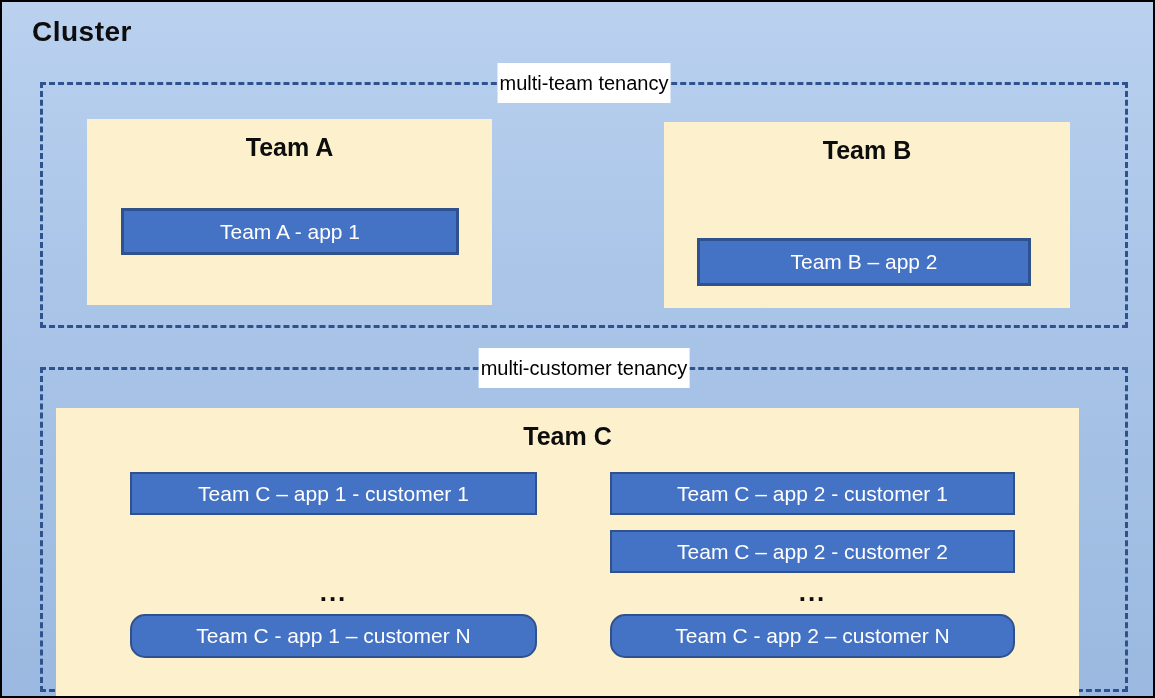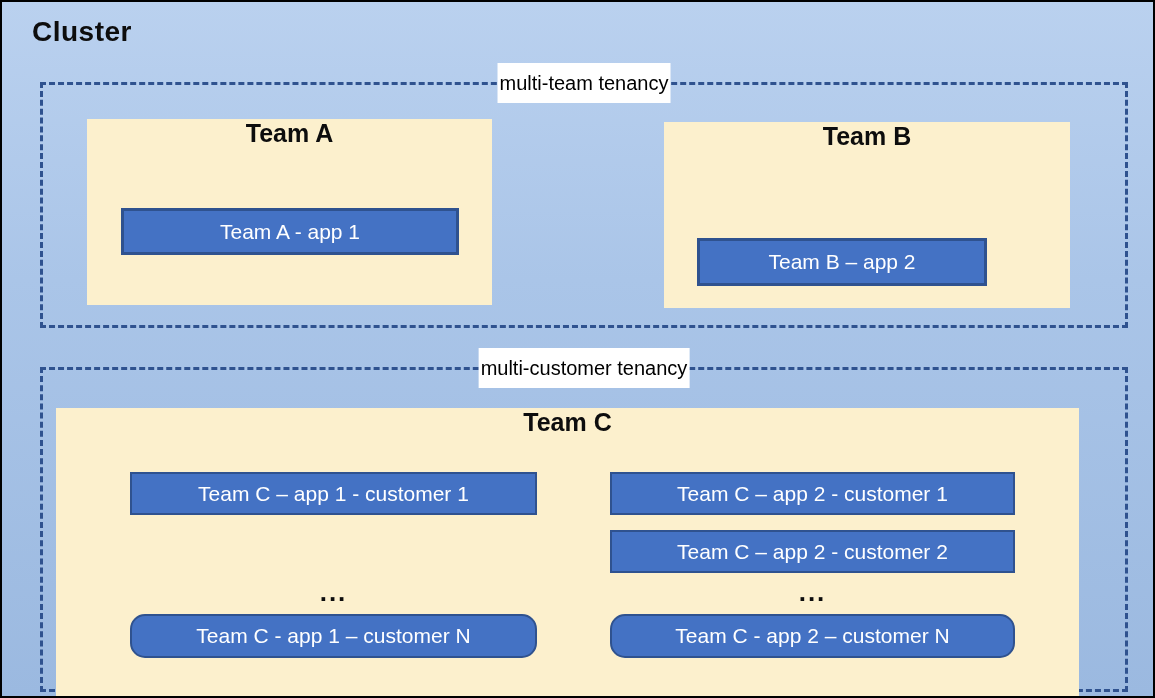--- a/index.html
+++ b/index.html
@@ -44,39 +44,40 @@
   }
   .team {
     position: absolute;
     background: #fcf0cd;
   }
   .team-title {
     text-align: center;
     font-weight: bold;
     font-size: 25px;
     color: #0d0d0d;
+    padding-top: 14px;
   }
   .app-box {
     position: absolute;
     background: #4472c4;
     border: 3px solid #2f528f;
     color: #ffffff;
     font-size: 21px;
     display: flex;
     align-items: center;
     justify-content: center;
     white-space: nowrap;
   }
   
   .team-a { left: 44px; top: 34px; width: 405px; height: 186px; }
   .team-a .app-1 { left: 34px; top: 89px; width: 338px; height: 47px; }
   
   .team-b { left: 621px; top: 37px; width: 406px; height: 186px; }
   .team-b .app-1 { left: 33px; top: 59px;  width: 338px; height: 48px; }
-  .team-b .app-2 { left: 33px; top: 116px; width: 290px; height: 48px; }
+  .team-b .app-2 { left: 33px; top: 116px; width: 334px; height: 48px; }
   
   .team-c { left: 13px; top: 38px; width: 1023px; height: 296px; }
   .team-c .app-box { border-width: 2px; }
   .col-1 { left: 74px;  width: 407px; }
   .col-2 { left: 554px; width: 405px; }
   .row-1 { top: 64px;  height: 43px; }
   .row-2 { top: 122px; height: 43px; }
   .row-n { top: 206px; height: 44px; border-radius: 15px; }
   .ellipsis {
     position: absolute;

